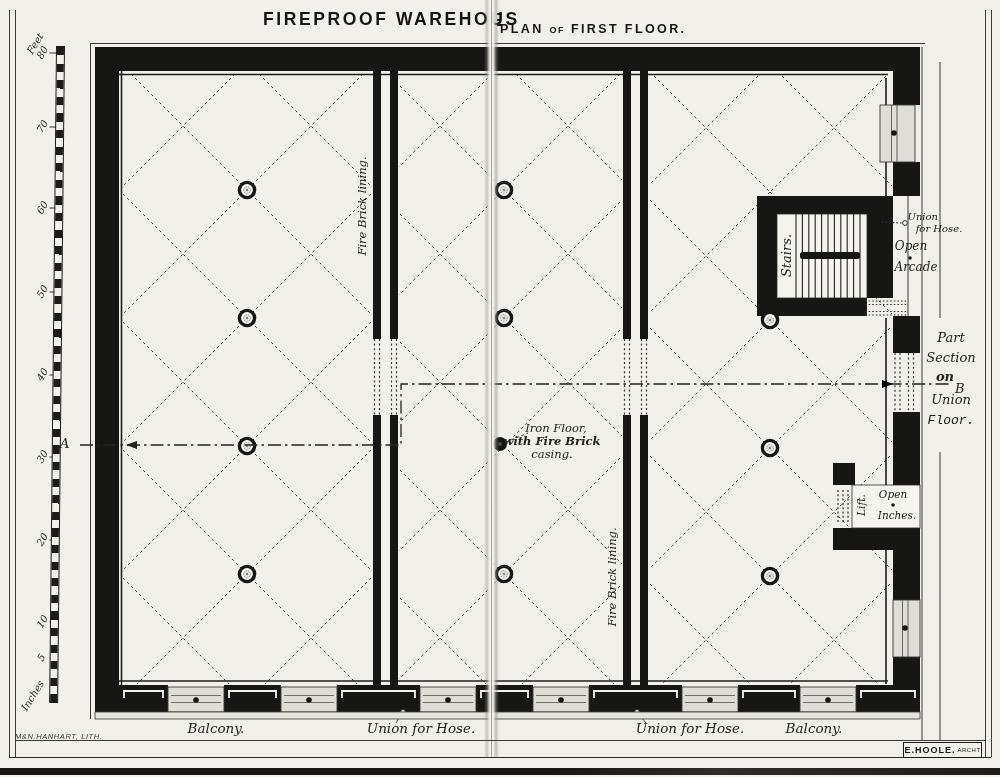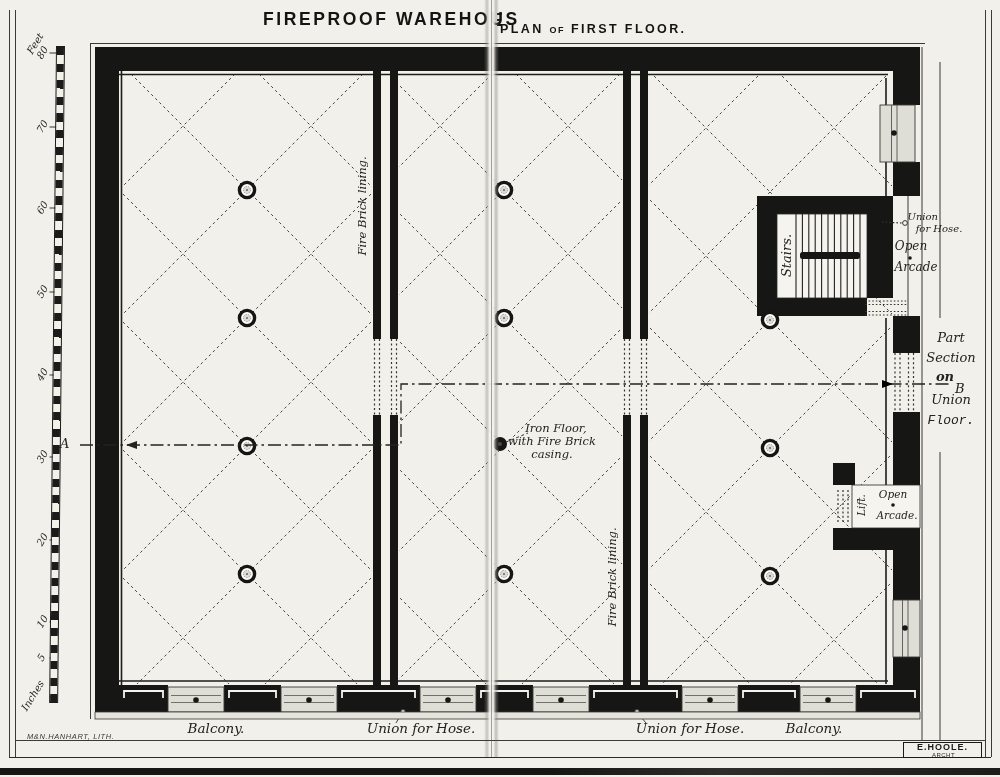--- a/index.html
+++ b/index.html
@@ -20,21 +20,21 @@
              background:repeating-linear-gradient(180deg,#1b1b19 0px,#1b1b19 8.3px,#f2f1ea 8.3px,#f2f1ea 16.6px);
              transform:rotate(0.6deg);transform-origin:top center;}
   .plate-line{background:#3c3b38;}
   .fold{left:484px;top:0;width:15px;height:757px;
         background:linear-gradient(90deg,rgba(140,138,130,0) 0%,rgba(140,138,130,0.45) 20%,
         rgba(244,243,238,0.95) 38%,rgba(244,243,238,0.95) 62%,rgba(140,138,130,0.5) 80%,
         rgba(140,138,130,0) 100%);}
   .fold-line{left:491px;top:0;width:1px;height:757px;background:rgba(90,88,82,0.55);}
   .credit-box{left:903px;top:742px;width:77px;height:14px;border:1px solid #1a1a18;
               background:#f1f0ea;display:flex;align-items:center;justify-content:center;
-              font-family:"Liberation Sans", sans-serif;flex-direction:column;}
+              font-family:"Liberation Sans", sans-serif;}
   .credit-box b{font-size:9px;letter-spacing:1px;color:#1a1a18;}
   .credit-box i{font-size:6px;letter-spacing:0.5px;color:#2a2a26;margin-left:2px;font-style:normal;}
   .lith{font-family:"Liberation Sans", sans-serif;font-style:italic;font-size:7.5px;
         letter-spacing:0.6px;color:#3a3936;}
   .remnant{left:497px;top:10px;width:8px;height:22px;overflow:hidden;}
   .remnant span{font-family:"Liberation Sans", sans-serif;font-weight:bold;font-size:17.5px;
                 color:#141412;display:inline-block;margin-left:-6px;}
 </style>
 </head>
 <body>
@@ -313,31 +313,31 @@
     <span class="small-of">OF</span>
     <span>FIRST FLOOR.</span>
   </div>
 
   <div class="abs lbl rot90 ctr" style="left:303px;top:199px;width:118px;font-size:11.5px;">Fire Brick lining.</div>
   <div class="abs lbl rot90 ctr" style="left:553px;top:570px;width:118px;font-size:11.5px;">Fire Brick lining.</div>
   <div class="abs lbl rot90 ctr" style="left:751px;top:248px;width:70px;font-size:13px;">Stairs.</div>
   <div class="abs lbl rot90 ctr" style="left:838px;top:499px;width:46px;font-size:10.5px;">Lift.</div>
 
   <div class="abs lbl ctr" style="left:496px;top:421px;width:120px;font-size:11.5px;">Iron Floor,</div>
-  <div class="abs lbl ctr" style="left:492px;top:434px;width:120px;font-size:11.5px;">with Fire Brick</div>
+  <div class="abs lbl ctr" style="left:492px;top:434px;width:120px;font-size:11.5px;font-weight:bold;">with Fire Brick</div>
   <div class="abs lbl ctr" style="left:492px;top:447px;width:120px;font-size:11.5px;">casing.</div>
 
   <div class="abs lbl ctr" style="left:876px;top:211px;width:62px;font-size:10px;text-align:right;">Union</div>
   <div class="abs lbl ctr" style="left:908px;top:223px;width:62px;font-size:10px;">for Hose.</div>
 
   <div class="abs lbl ctr" style="left:886px;top:239px;width:50px;font-size:12px;">Open</div>
   <div class="abs lbl ctr" style="left:888px;top:260px;width:56px;font-size:12px;">Arcade</div>
 
   <div class="abs lbl ctr" style="left:868px;top:488px;width:50px;font-size:10.5px;">Open</div>
-  <div class="abs lbl ctr" style="left:870px;top:509px;width:54px;font-size:10.5px;">Arcade.</div>
+  <div class="abs lbl ctr" style="left:870px;top:509px;width:54px;font-size:10.5px;">Inches.</div>
 
   <div class="abs lbl ctr" style="left:916px;top:330px;width:70px;font-size:13px;">Part</div>
   <div class="abs lbl ctr" style="left:916px;top:350px;width:70px;font-size:13px;text-align:center;">Section</div>
   <div class="abs lbl ctr" style="left:910px;top:369px;width:70px;font-size:13px;font-weight:bold;">on</div>
   <div class="abs lbl ctr" style="left:916px;top:392px;width:70px;font-size:13px;">Union</div>
   <div class="abs lbl ctr" style="left:916px;top:413px;width:70px;font-size:13px;font-family:Liberation Mono, monospace;">Floor.</div>
 
   <div class="abs lbl" style="left:60px;top:436px;font-size:13px;">A</div>
   <div class="abs lbl" style="left:955px;top:381px;font-size:13px;">B</div>
 
@@ -350,19 +350,19 @@
   <div class="abs fold-line"></div>
 
   <div class="abs plate-line" style="left:9px;top:10px;width:1px;height:747px;"></div>
   <div class="abs plate-line" style="left:15px;top:10px;width:1px;height:747px;"></div>
   <div class="abs plate-line" style="left:985px;top:10px;width:1px;height:747px;"></div>
   <div class="abs plate-line" style="left:991px;top:10px;width:1px;height:747px;"></div>
   <div class="abs plate-line" style="left:15px;top:740px;width:970px;height:1px;"></div>
   <div class="abs plate-line" style="left:9px;top:757px;width:982px;height:1px;background:#2a2a27;"></div>
   <div class="abs" style="left:0;top:768px;width:1000px;height:7px;background:linear-gradient(90deg,#161615 0%,#161615 55%,#2e2d2b 72%,#1c1c1a 100%);"></div>
 
-  <div class="abs lith" style="left:15px;top:732px;margin-left:12px;">M&amp;N.HANHART, LITH.</div>
+  <div class="abs lith" style="left:15px;top:732px;">M&amp;N.HANHART, LITH.</div>
   <div class="abs credit-box">
     <b>E.HOOLE.</b>
     <i>ARCHT</i>
   </div>
 
 </div>
 
 </body></html>

